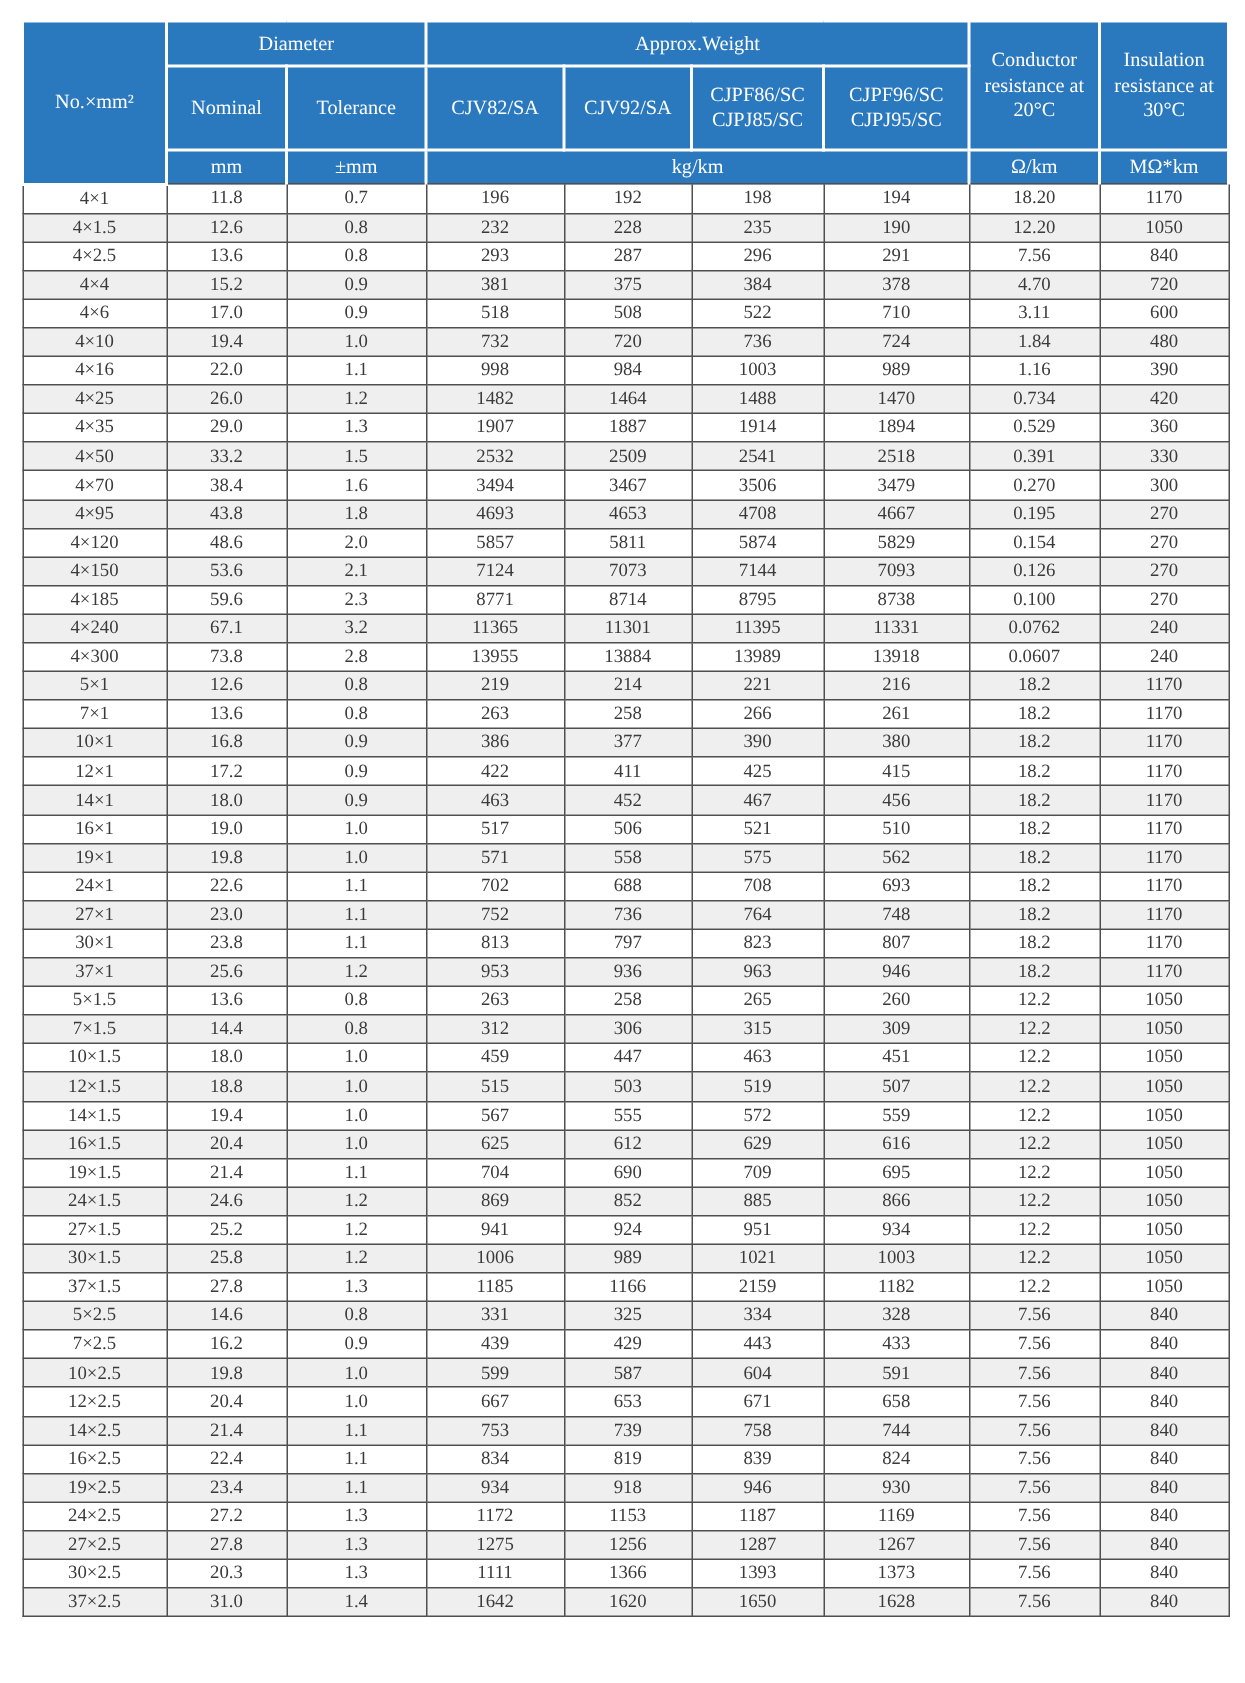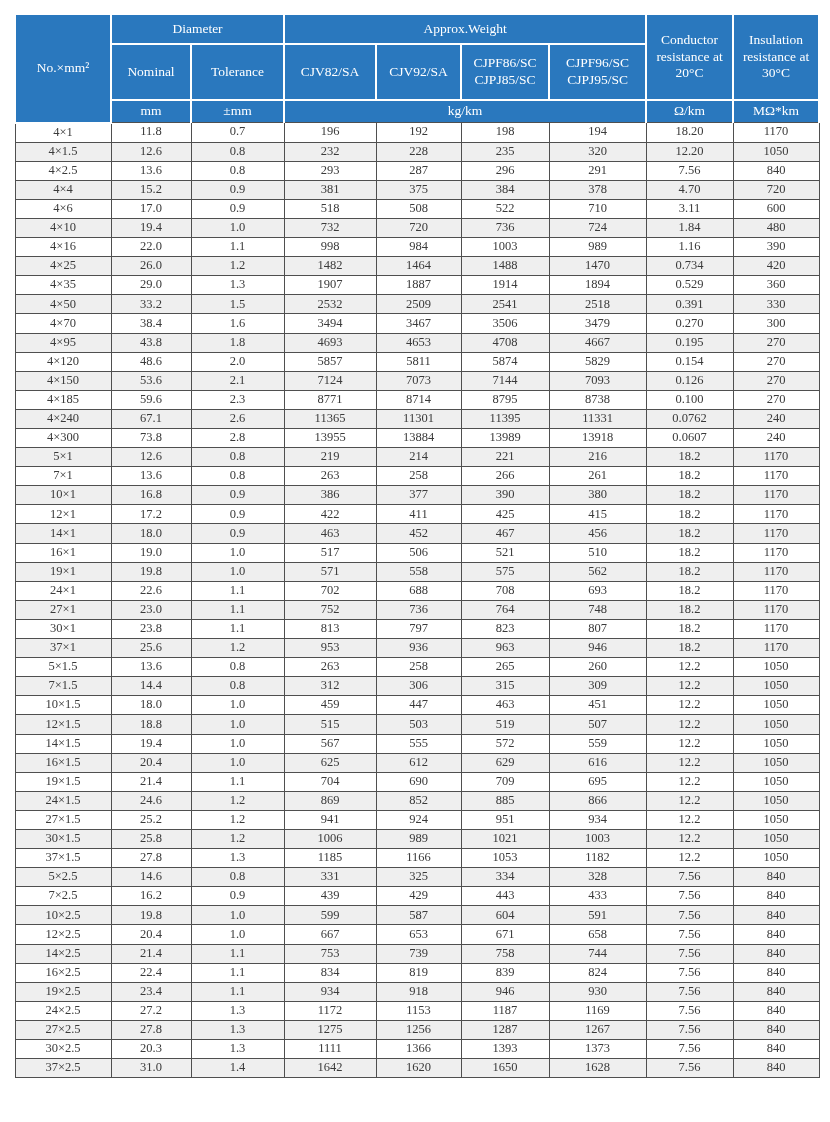--- a/index.html
+++ b/index.html
@@ -118,21 +118,21 @@
           <td>18.20</td>
           <td>1170</td>
         </tr>
         <tr class="alt">
           <td>4×1.5</td>
           <td>12.6</td>
           <td>0.8</td>
           <td>232</td>
           <td>228</td>
           <td>235</td>
-          <td>320</td>
+          <td>190</td>
           <td>12.20</td>
           <td>1050</td>
         </tr>
         <tr>
           <td>4×2.5</td>
           <td>13.6</td>
           <td>0.8</td>
           <td>293</td>
           <td>287</td>
           <td>296</td>
@@ -268,21 +268,21 @@
           <td>8771</td>
           <td>8714</td>
           <td>8795</td>
           <td>8738</td>
           <td>0.100</td>
           <td>270</td>
         </tr>
         <tr class="alt">
           <td>4×240</td>
           <td>67.1</td>
-          <td>2.6</td>
+          <td>3.2</td>
           <td>11365</td>
           <td>11301</td>
           <td>11395</td>
           <td>11331</td>
           <td>0.0762</td>
           <td>240</td>
         </tr>
         <tr>
           <td>4×300</td>
           <td>73.8</td>
@@ -524,21 +524,21 @@
           <td>1003</td>
           <td>12.2</td>
           <td>1050</td>
         </tr>
         <tr>
           <td>37×1.5</td>
           <td>27.8</td>
           <td>1.3</td>
           <td>1185</td>
           <td>1166</td>
-          <td>1053</td>
+          <td>2159</td>
           <td>1182</td>
           <td>12.2</td>
           <td>1050</td>
         </tr>
         <tr class="alt">
           <td>5×2.5</td>
           <td>14.6</td>
           <td>0.8</td>
           <td>331</td>
           <td>325</td>

